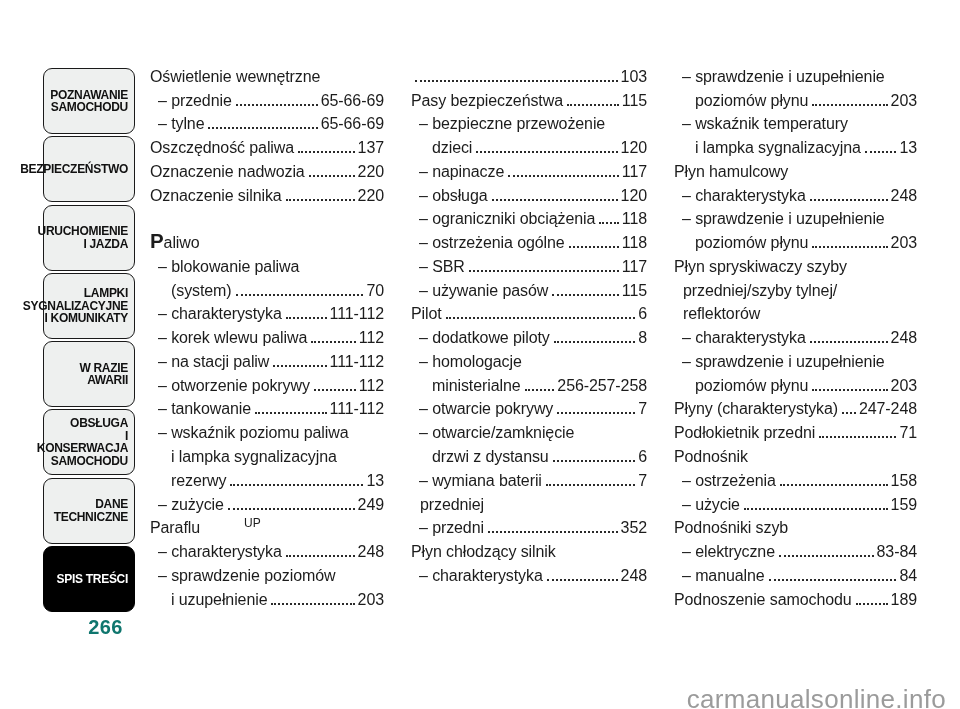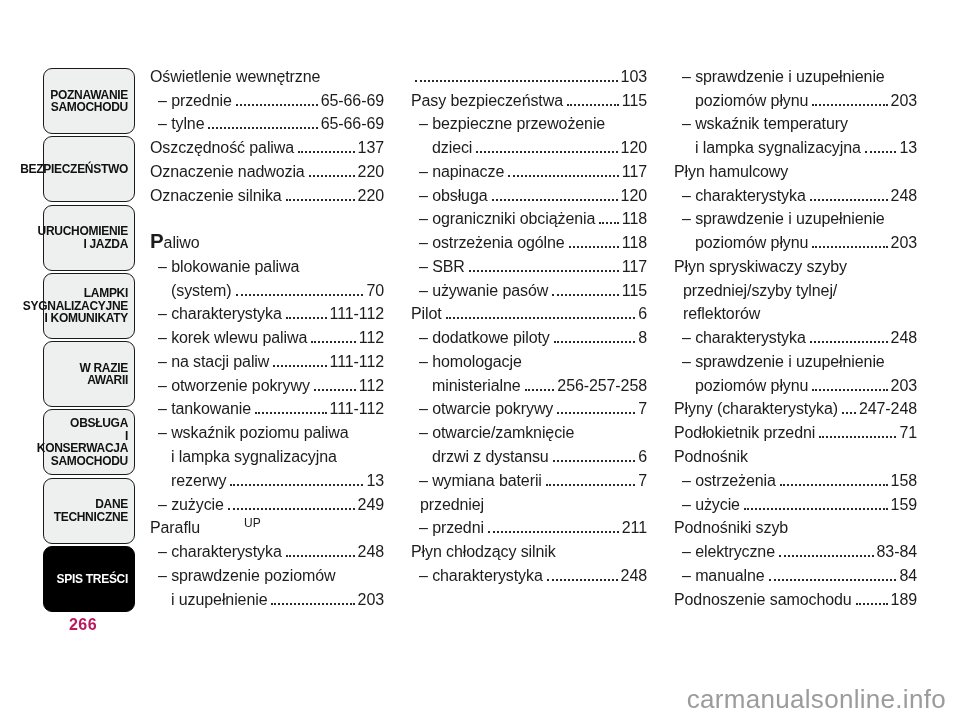--- a/index.html
+++ b/index.html
@@ -47,24 +47,24 @@
     color: #ffffff;
   }
 
   
   #page-number {
     position: absolute;
     left: 43px; top: 616px;
     width: 92px;
     box-sizing: border-box;
     padding-right: 12px;
-    text-align: center;
-    font-size: 16px;
+    text-align: right;
+    font-size: 20px;
     font-weight: 700;
-    color: #be185d;
+    color: #0f766e;
     letter-spacing: 0.5px;
   }
 
   
   #cols {
     position: absolute;
     left: 150px; top: 63px;
     display: grid;
     grid-template-columns: 234px 236px 243px;
     column-gap: 27px;
@@ -321,21 +321,21 @@
           <span class="txt">– wymiana baterii</span>
           <span class="dots"></span>
           <span class="pg">7</span>
         </div>
         <div class="row ind3">
           <span class="txt">przedniej</span>
         </div>
         <div class="row ind1">
           <span class="txt">– przedni</span>
           <span class="dots"></span>
-          <span class="pg">211</span>
+          <span class="pg">352</span>
         </div>
         <div class="row ind0">
           <span class="txt">Płyn chłodzący silnik</span>
         </div>
         <div class="row ind1">
           <span class="txt">– charakterystyka</span>
           <span class="dots"></span>
           <span class="pg">248</span>
         </div>
       </div>

